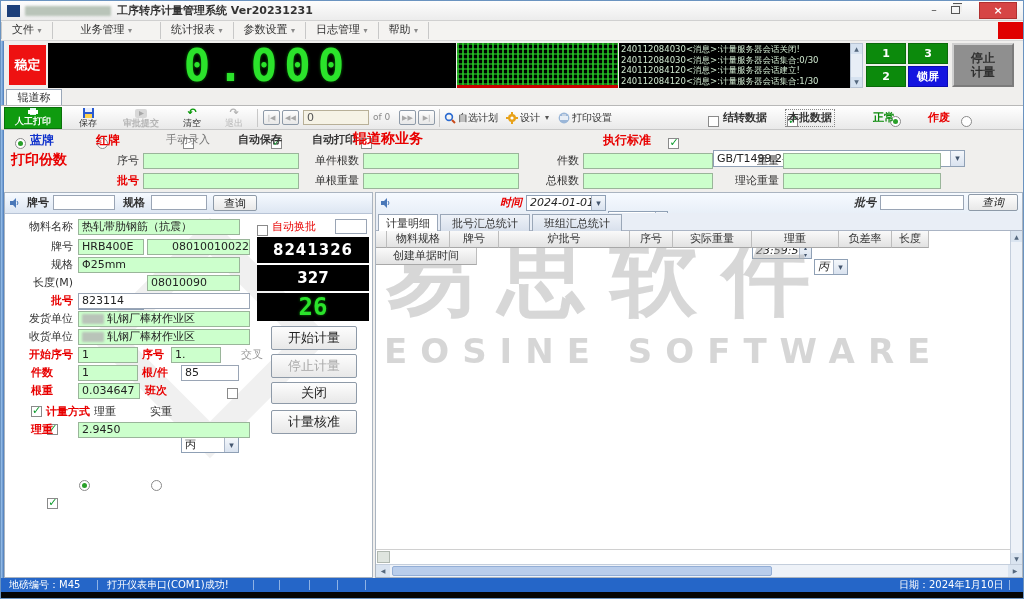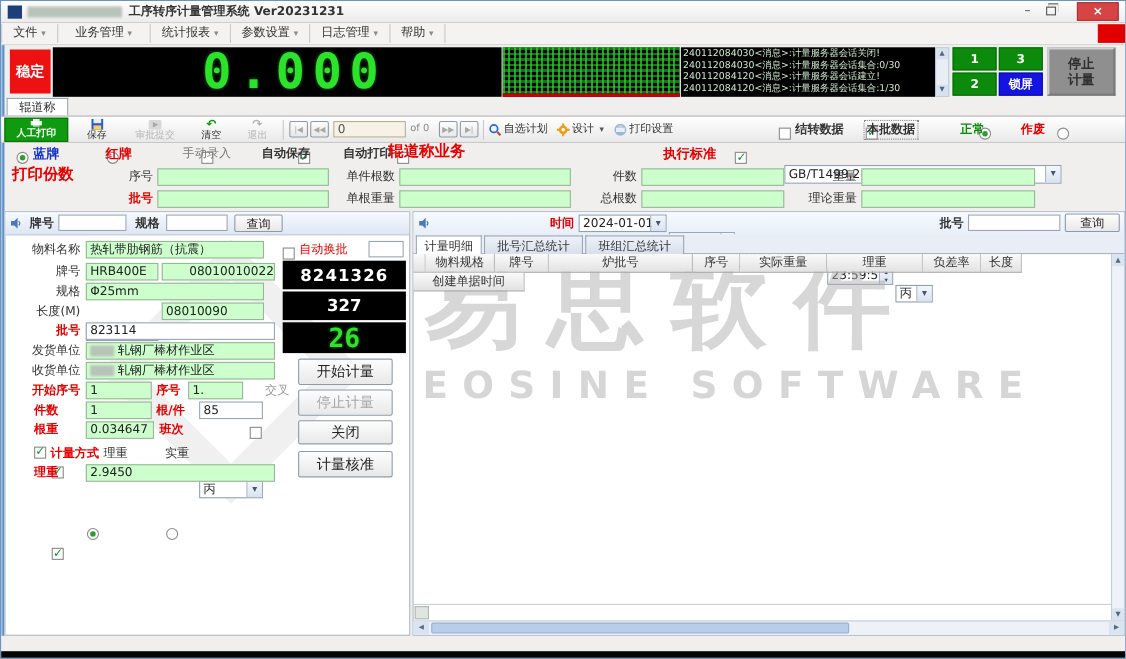--- a/index.html
+++ b/index.html
@@ -45,21 +45,21 @@
     <span class="a blur" style="left:24px;top:5px;width:86px;"></span>
     <span class="a lbl bold" style="left:116px;top:2px;color:#333;">工序转序计量管理系统  Ver20231231</span>
     <span class="a lbl" style="left:922px;top:1px;width:22px;text-align:center;color:#444;">–</span>
     <span class="a" style="left:950px;top:5px;width:9px;height:8px;border:1px solid #555;box-shadow:2px -2px 0 0 #f0efed,2px -3px 0 0 #555;"></span>
     <span class="a" style="left:978px;top:1px;width:38px;height:17px;background:#d64545;border:1px solid #b03030;color:#fff;font-size:11px;font-weight:bold;text-align:center;line-height:16px;">×</span>
   </div>
 
   
   <div class="a" style="left:0;top:20px;width:1022px;height:20px;background:#f4f3f1;border-bottom:1px solid #d8d8d8;display:flex;align-items:center;">
     <span class="lbl sep" style="padding:0 10px;"><span>文件</span> <span class="gray" style="font-size:8px;">▾</span></span>
-    <span class="lbl sep" style="padding:0 16px;"><span>业务管理</span> <span class="gray" style="font-size:8px;">▾</span></span>
+    <span class="lbl sep" style="padding:0 28px;"><span>业务管理</span> <span class="gray" style="font-size:8px;">▾</span></span>
     <span class="lbl sep" style="padding:0 10px;"><span>统计报表</span> <span class="gray" style="font-size:8px;">▾</span></span>
     <span class="lbl sep" style="padding:0 10px;"><span>参数设置</span> <span class="gray" style="font-size:8px;">▾</span></span>
     <span class="lbl sep" style="padding:0 10px;"><span>日志管理</span> <span class="gray" style="font-size:8px;">▾</span></span>
     <span class="lbl sep" style="padding:0 10px;border-right:1px solid #c8c8c8;"><span>帮助</span> <span class="gray" style="font-size:8px;">▾</span></span>
   </div>
   <div class="a" style="left:997px;top:21px;width:25px;height:17px;background:#e00000;"></div>
 
   
   <div class="a" style="left:0;top:40px;width:3px;height:537px;background:linear-gradient(90deg,#9dc4ee,#4a7ab8);"></div>
 
@@ -103,21 +103,21 @@
       <span style="font-size:9px;color:#fff;font-weight:bold;">人工打印</span>
     </div>
     <div class="a tbtn" style="left:66px;top:1px;width:42px;height:22px;">
       <svg width="11" height="10">
           <rect x="0" y="0" width="11" height="10" fill="#2a5ad0"></rect>
           <rect x="2" y="0" width="7" height="4" fill="#e8eefc"></rect>
           <rect x="2" y="6" width="7" height="4" fill="#ffd34d"></rect>
         </svg>
       <span>保存</span>
     </div>
-    <div class="a tbtn dis" style="left:114px;top:1px;width:52px;height:22px;">
+    <div class="a tbtn dis" style="left:114px;top:1px;width:52px;height:22px;font-weight:bold;">
       <svg width="12" height="9">
           <rect x="0" y="0" width="12" height="9" rx="2" fill="#d8d8d8"></rect>
           <polygon points="4,2 9,4.5 4,7" fill="#a8a8a8"></polygon>
         </svg>
       <span>审批提交</span>
     </div>
     <div class="a tbtn" style="left:172px;top:1px;width:38px;height:22px;">
       <span style="font-size:11px;line-height:10px;color:#0a9a0a;font-weight:bold;">↶</span>
       <span>清空</span>
     </div>
@@ -289,21 +289,21 @@
     
     <div class="a btn" style="left:266px;top:133px;width:86px;height:24px;font-size:13px;">开始计量</div>
     <div class="a btn dis" style="left:266px;top:161px;width:86px;height:24px;font-size:13px;">停止计量</div>
     <div class="a btn" style="left:266px;top:189px;width:86px;height:22px;font-size:13px;">关闭</div>
     <div class="a btn" style="left:266px;top:217px;width:86px;height:24px;font-size:13px;">计量核准</div>
   </div>
 
   
   <div class="a" style="left:374px;top:191px;width:648px;height:386px;background:#fff;border:1px solid #aab4c0;">
 
-    <div class="a" style="left:0;top:0;width:646px;height:37px;background:linear-gradient(#f6faff,#dde6f2);border-bottom:1px solid #b8c4d6;">
+    <div class="a" style="left:0;top:0;width:646px;height:37px;background:linear-gradient(#f6faff,#dde6f2);border-bottom:1px solid #b8c4d6;font-style:italic;">
       <svg class="a" style="left:5px;top:5px;" width="11" height="10">
           <polygon points="0,3 3,3 6,0 6,10 3,7 0,7" fill="#4a78b8"></polygon>
           <path d="M7 3 q2 2 0 4" stroke="#4a78b8" fill="none"></path>
         </svg>
       <span class="a lbl bold red" style="left:124px;top:2px;">时间</span>
       <div class="a combo" style="left:150px;top:2px;width:80px;">2024-01-01</div>
       <div class="a spin" style="left:232px;top:2px;width:60px;">00:00:00</div>
       <div class="a combo" style="left:294px;top:2px;width:80px;">2024-01-11</div>
       <div class="a spin" style="left:376px;top:2px;width:60px;">23:59:59</div>
       <div class="a combo" style="left:438px;top:2px;width:34px;">丙</div>
@@ -351,15 +351,27 @@
     </div>
 
     <div class="a" style="left:0;top:371px;width:646px;height:13px;background:#eef2f8;border-top:1px solid #c4cedc;">
       <div class="a" style="left:0;top:0;width:14px;height:12px;background:#dae4f0;font-size:6px;color:#55687e;text-align:center;line-height:12px;">◀</div>
       <div class="a" style="left:16px;top:1px;width:380px;height:10px;background:#b9cdeb;border:1px solid #93aed6;border-radius:2px;"></div>
       <div class="a" style="left:632px;top:0;width:14px;height:12px;background:#dae4f0;font-size:6px;color:#55687e;text-align:center;line-height:12px;">▶</div>
     </div>
   </div>
 
   
+  <div class="a" style="left:0;top:577px;width:1022px;height:14px;background:#2566c8;color:#fff;font-size:10px;line-height:14px;">
+    <span class="a" style="left:8px;top:0;">地磅编号：M45</span>
+    <span class="a" style="left:96px;top:2px;height:10px;border-left:1px solid #8fb2e4;"></span>
+    <span class="a" style="left:106px;top:0;">打开仪表串口(COM1)成功!</span>
+    <span class="a" style="left:252px;top:2px;height:10px;border-left:1px solid #8fb2e4;"></span>
+    <span class="a" style="left:278px;top:2px;height:10px;border-left:1px solid #8fb2e4;"></span>
+    <span class="a" style="left:308px;top:2px;height:10px;border-left:1px solid #8fb2e4;"></span>
+    <span class="a" style="left:336px;top:2px;height:10px;border-left:1px solid #8fb2e4;"></span>
+    <span class="a" style="left:364px;top:2px;height:10px;border-left:1px solid #8fb2e4;"></span>
+    <span class="a" style="left:898px;top:0;">日期：2024年1月10日</span>
+    <span class="a" style="left:1008px;top:2px;height:10px;border-left:1px solid #8fb2e4;"></span>
+  </div>
   <div class="a" style="left:0;top:591px;width:1022px;height:7px;background:#050505;"></div>
 
 </div>
 
 </body></html>

